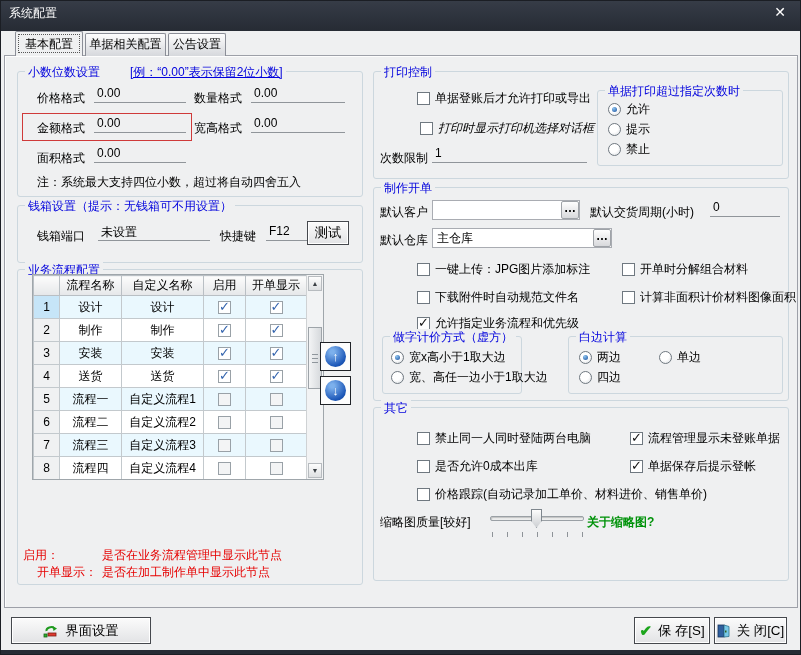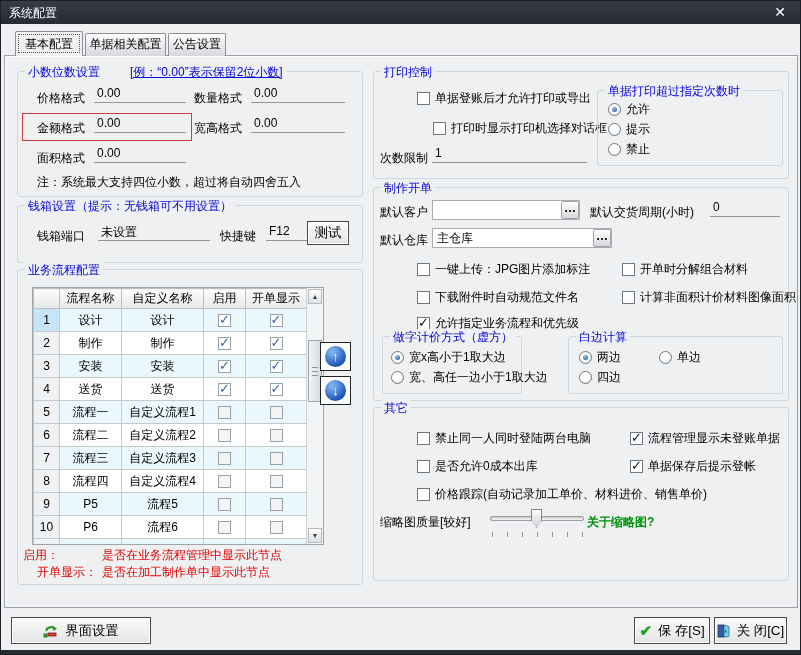--- a/index.html
+++ b/index.html
@@ -1,21 +1,21 @@
 <!DOCTYPE html>
 <html><head>
 <meta charset="utf-8">
 <style>
   * { margin:0; padding:0; box-sizing:border-box; }
   html,body { background:#c9c9c9; }
   body { font-family:"Liberation Sans","DejaVu Sans",sans-serif; font-size:12px; color:#000; }
 
   .window { position:relative; width:801px; height:655px; background:#eff0f1;
             border:1px solid #1b1e24; overflow:hidden; }
-  .titlebar { position:absolute; left:0; top:0; right:0; height:23px;
+  .titlebar { position:absolute; left:0; top:0; right:0; height:30px;
               background:linear-gradient(#363c47,#262b34); color:#fff; z-index:5; }
   .titletext { position:absolute; left:8px; top:4px; font-size:12px; }
   .closebtn { position:absolute; right:14px; top:3px; font-size:14px; font-weight:bold;
               color:#fff; cursor:pointer; line-height:16px; }
   .bottomframe { position:absolute; left:0; right:0; bottom:0; height:4px; background:#262b34; }
 
   .tab { position:absolute; top:32px; height:23px; border:1px solid #8b8e97; border-bottom:none;
          background:linear-gradient(#fdfdfd,#d6d8dc); text-align:center; line-height:21px;
          border-radius:2px 2px 0 0; cursor:pointer; z-index:2; }
   .tab.active { background:#eff0f1; top:30px; height:25px; line-height:24px; z-index:4;
@@ -143,21 +143,21 @@
     <span class="lbl" style="left:202px; top:22px;">快捷键</span>
     <span class="uline" style="left:248px; top:18px; width:50px;">F12</span>
     <button class="btn" style="left:289px; top:15px; width:42px; height:24px;">
       <span>测试</span>
     </button>
   </div>
 
   <div class="group" style="left:16px; top:268px; width:346px; height:316px;">
     <span class="gtitle">业务流程配置</span>
 
-    <div class="gridwrap" style="left:14px; top:17px; width:292px; height:258px;">
+    <div class="gridwrap" style="left:14px; top:4px; width:292px; height:206px;">
       <table class="grid">
         <colgroup>
             <col style="width:26px">
             <col style="width:62px">
             <col style="width:82px">
             <col style="width:42px">
             <col style="width:61px">
           </colgroup>
         <thead>
           <tr>
@@ -311,21 +311,21 @@
     <span class="rednote" style="left:19px; top:294px;">开单显示：</span>
     <span class="rednote" style="left:84px; top:294px;">是否在加工制作单中显示此节点</span>
   </div>
 
   <div class="group" style="left:372px; top:70px; width:416px; height:108px;">
     <span class="gtitle">打印控制</span>
     <label class="cb" style="left:13px; top:18px;">
       <span class="cbbox"></span>
       <span>单据登账后才允许打印或导出</span>
     </label>
-    <label class="cb" style="left:29px; top:48px;">
+    <label class="cb" style="left:16px; top:48px;font-style:italic;">
       <span class="cbbox"></span>
       <span>打印时显示打印机选择对话框</span>
     </label>
     <span class="lbl" style="left:6px; top:78px;">次数限制</span>
     <span class="uline" style="left:58px; top:74px; width:155px;">1</span>
 
     <div class="group" style="left:223px; top:18px; width:186px; height:76px; border-color:#ccd7de;">
       <span class="gtitle">单据打印超过指定次数时</span>
       <label class="rb" style="left:10px; top:10px;">
         <span class="rbdot on"></span>

